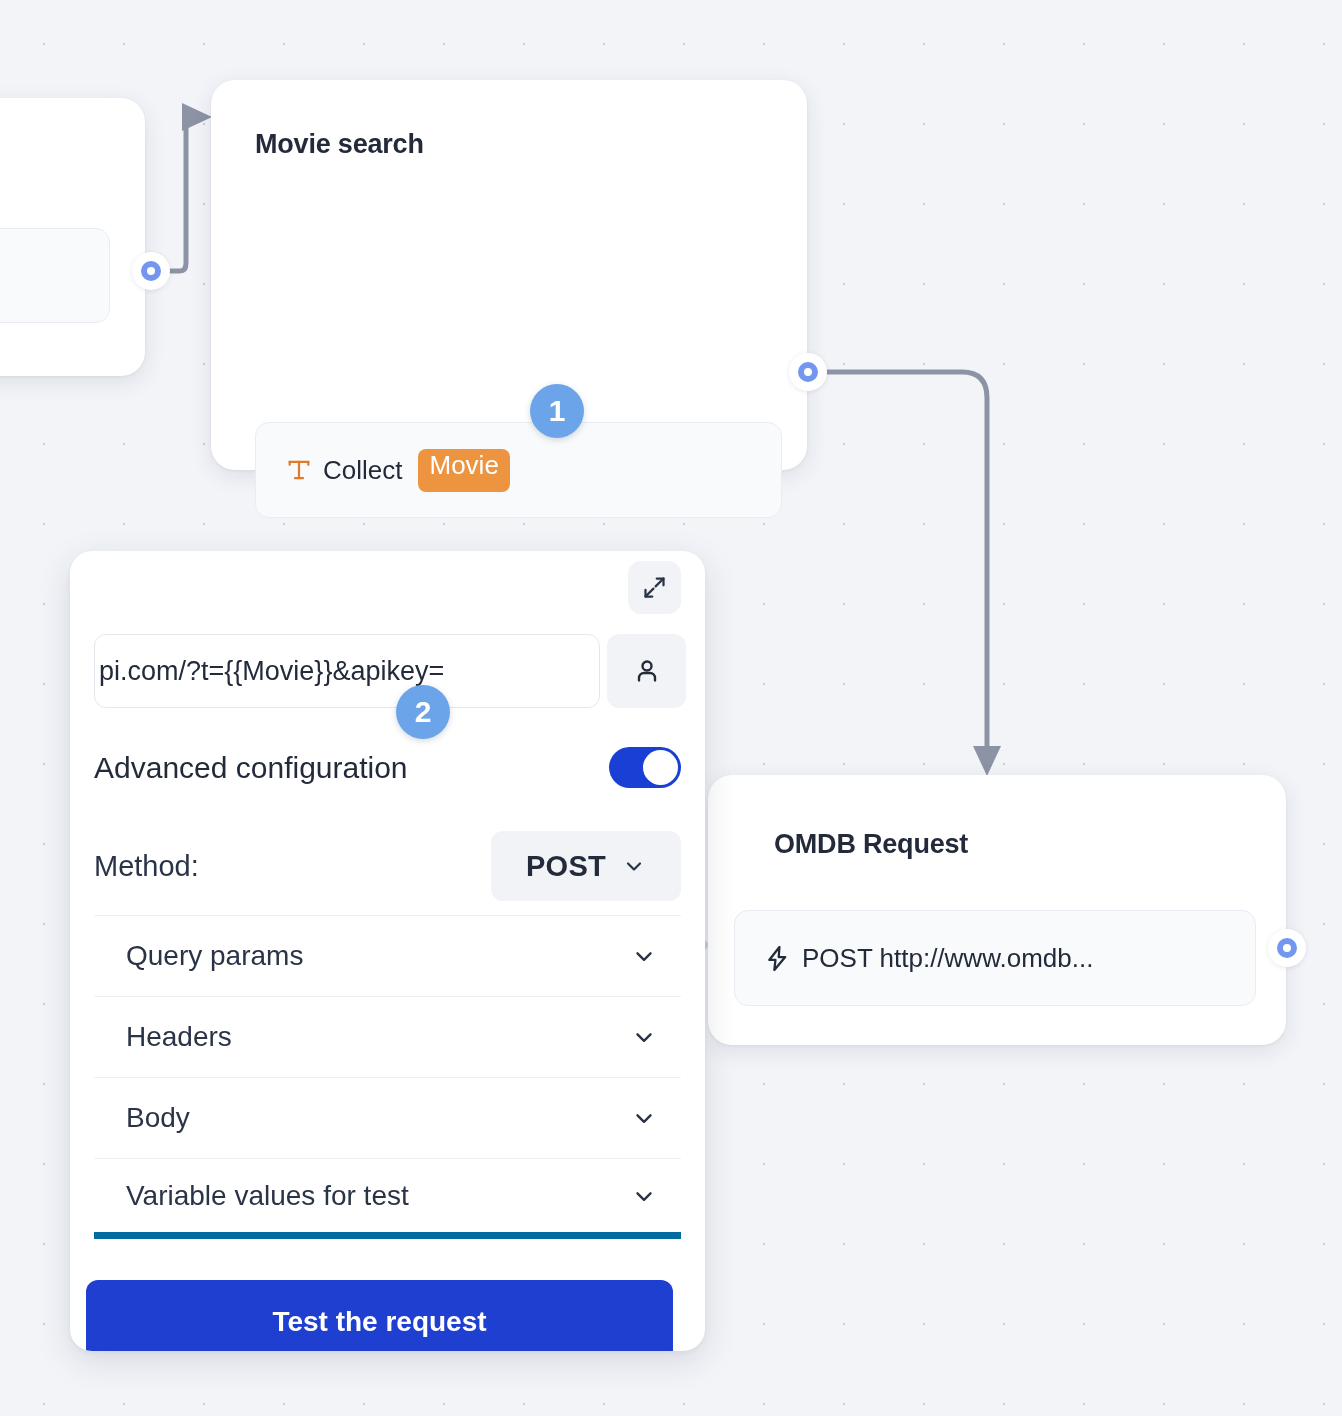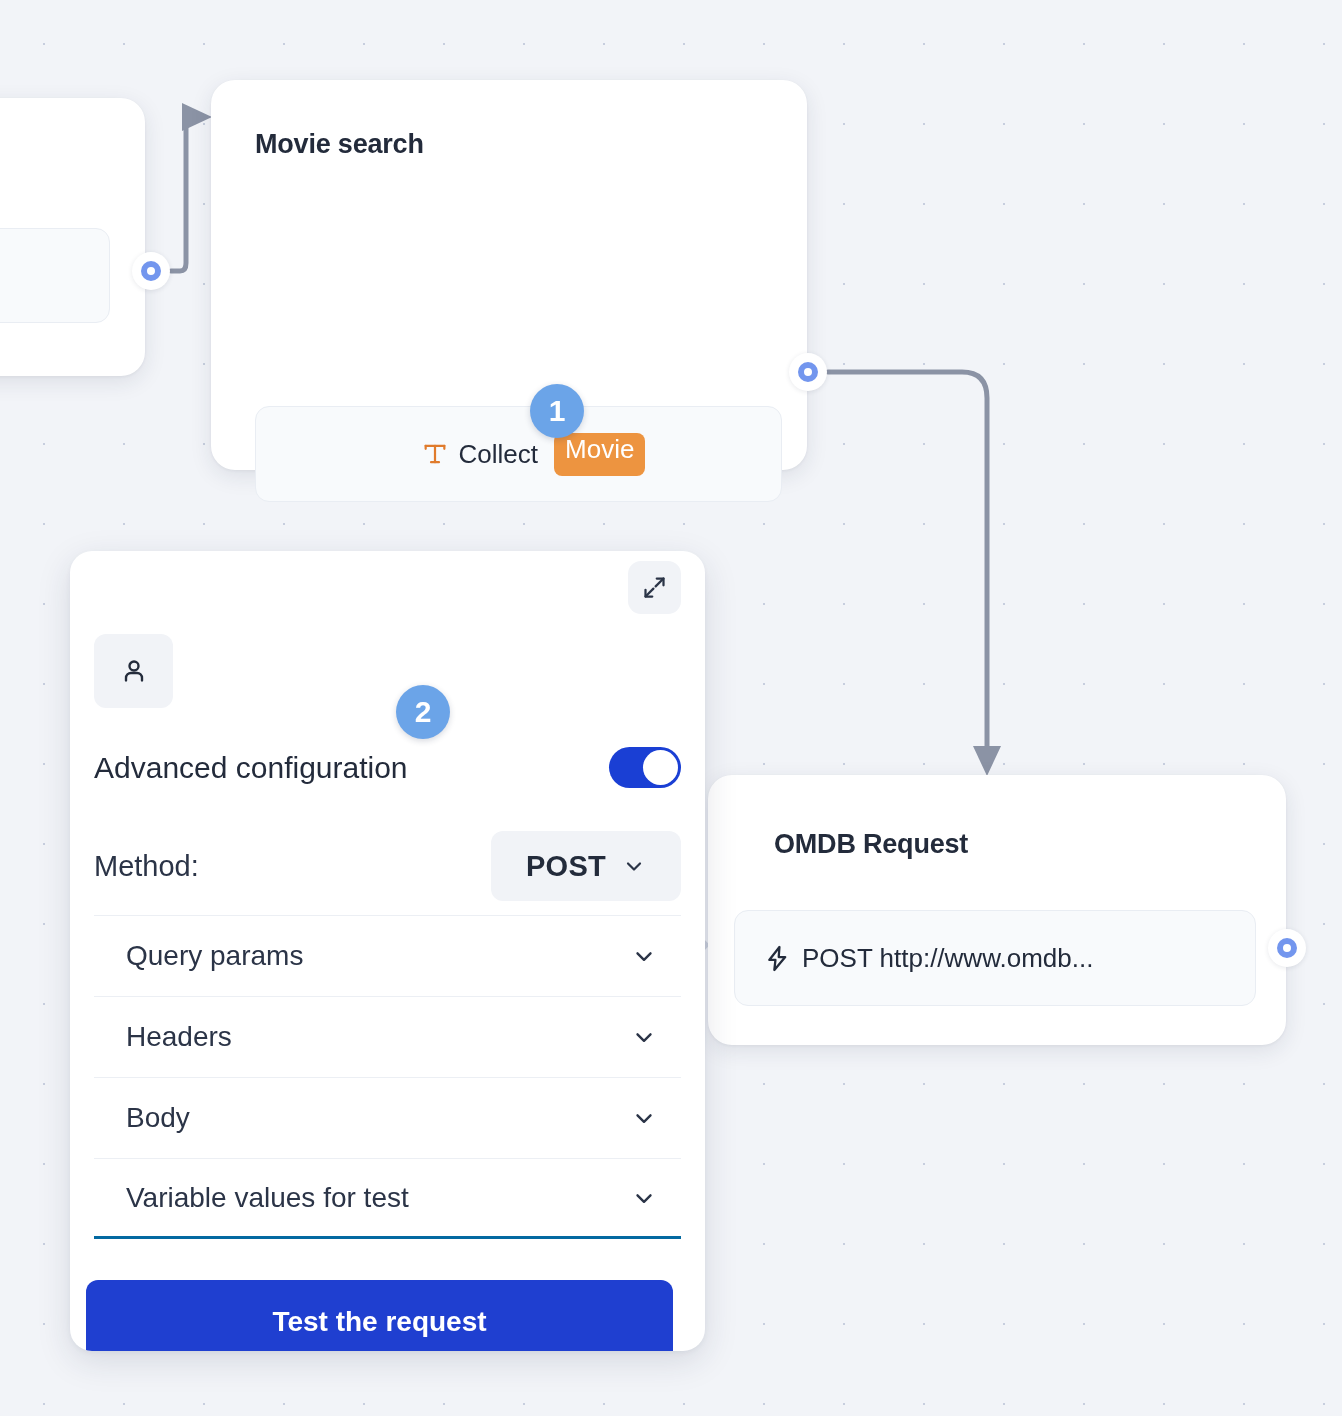--- a/index.html
+++ b/index.html
@@ -96,25 +96,24 @@
     position: absolute;
     left: 44px;
     top: 205px;
     width: 527px;
     height: 93px;
     padding-left: 29px;
   }
   #node-movie-search .row-collect {
     position: absolute;
     left: 44px;
-    top: 326px;
+    top: 342px;
     width: 527px;
     height: 96px;
     padding-left: 29px;
-    justify-content: center;
   }
 
   .chip {
     display: inline-block;
     background: #ed9440;
     color: #ffffff;
     border-radius: 8px;
     padding: 3px 11px 14px 11px;
     font-size: 26px;
     line-height: 1;
@@ -310,21 +309,21 @@
   .acc-item {
     height: 81px;
     display: flex;
     align-items: center;
     justify-content: space-between;
     border-top: 1px solid #eceff4;
     padding: 0 8px 0 32px;
     box-sizing: border-box;
     cursor: pointer;
   }
-  .acc-item:last-of-type { border-bottom: 3px solid #0369a1; }
+  .acc-item:last-of-type { border-bottom: 7px solid #0369a1; }
   .acc-label {
     font-size: 28px;
     color: #2b3447;
   }
 
   .test-btn {
     position: absolute;
     left: 16px;
     top: 729px;
     width: 587px;
@@ -426,20 +425,21 @@
     <button id="expand-btn">
       <svg width="27" height="27" viewBox="0 0 24 24" fill="none" stroke="#2b3447" stroke-width="2" stroke-linecap="round" stroke-linejoin="round">
         <path d="M14 4 h6 v6"></path>
         <path d="M20 4 L13 11"></path>
         <path d="M10 20 H4 v-6"></path>
         <path d="M4 20 L11 13"></path>
       </svg>
     </button>
 
     <div class="url-row">
+      <input class="url-input url-input-text" type="text" value="pi.com/?t={{Movie}}&amp;apikey=" style="">
       <button class="icon-btn-user">
         <svg width="30" height="30" viewBox="0 0 24 24" fill="none" stroke="#232b3b" stroke-width="1.9" stroke-linecap="round" stroke-linejoin="round">
           <circle cx="12" cy="8" r="3.6"></circle>
           <path d="M5.6 19.5 v-1.9 a4 4 0 0 1 4-4 h4.8 a4 4 0 0 1 4 4 v1.9"></path>
         </svg>
       </button>
     </div>
 
     <div class="adv-row">
       <span class="adv-label">Advanced configuration</span>

